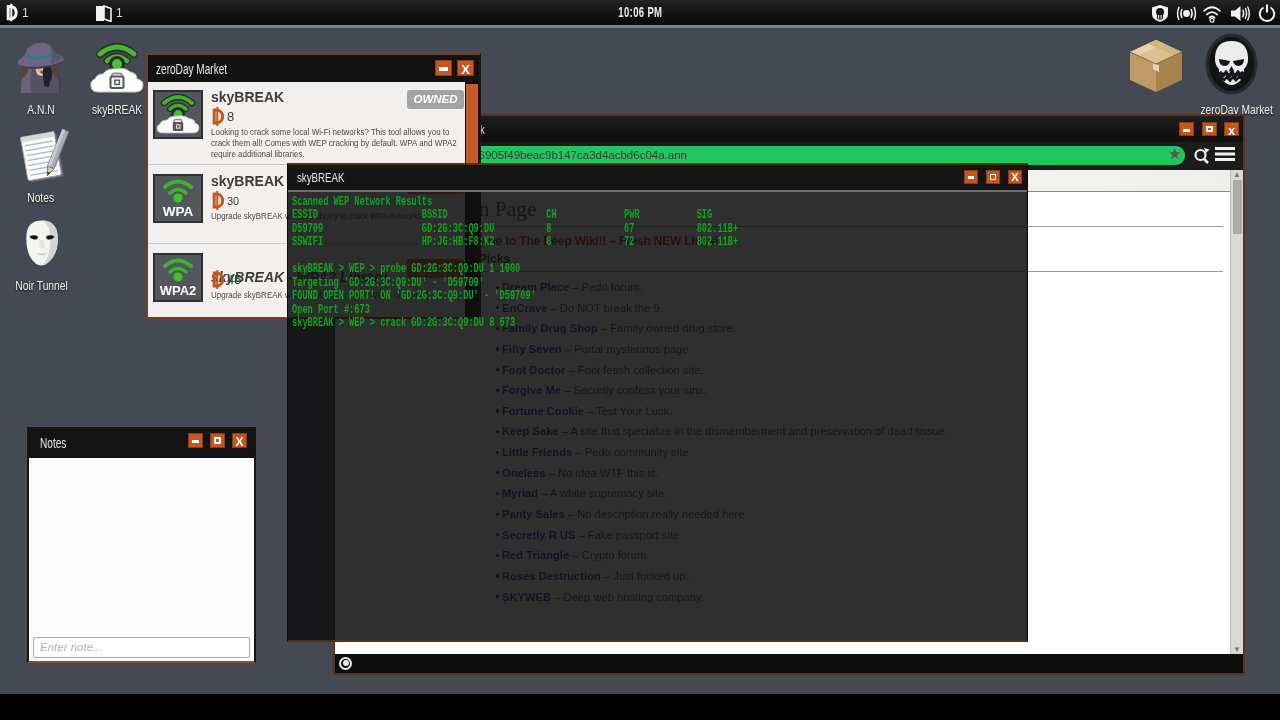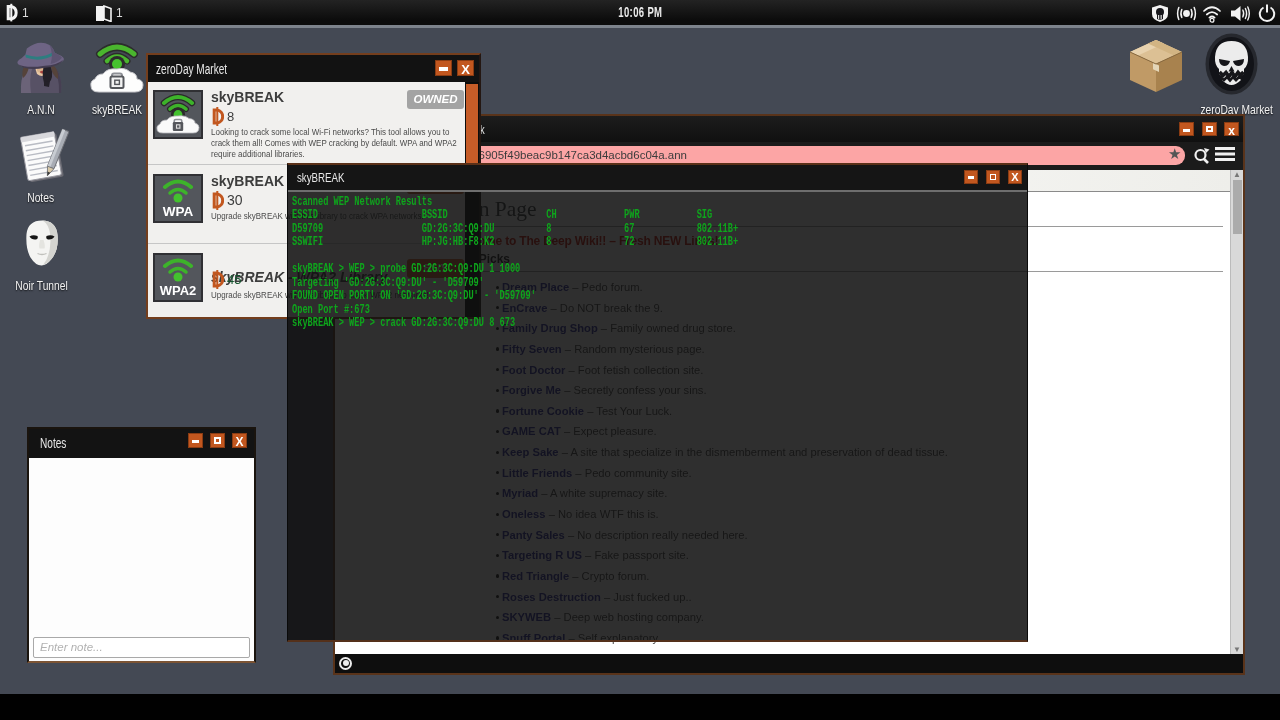--- a/index.html
+++ b/index.html
@@ -143,21 +143,21 @@
         </div>
     <div class="wbtn" style="left:867px; top:6px; width:15px; height:14px;">
           <span class="msq"></span>
         </div>
     <div class="wbtn" style="left:889px; top:6px; width:15px; height:14px;">
           <span class="mx">x</span>
         </div>
   </div>
 
   <div style="position:absolute; left:0; top:26px; width:908px; height:28px; background:#1b1b1b;">
-    <div style="position:absolute; left:6px; top:4px; width:844px; height:19px; background:#fca5a5; border-radius:9px;">
+    <div style="position:absolute; left:6px; top:4px; width:844px; height:19px; background:#22c55e; border-radius:9px;">
       <div style="position:absolute; left:137.5px; top:3px; font-size:11.5px; color:#3c3c3c; white-space:nowrap;">6905f49beac9b147ca3d4acbd6c04a.ann</div>
       <div style="position:absolute; left:827px; top:-1px; font-size:15px; color:#555;">★</div>
     </div>
     <svg class="abs" style="left:857px; top:4px;" width="20" height="20" viewBox="0 0 20 20">
       <circle cx="8.5" cy="9" r="5" fill="none" stroke="#f0f0f0" stroke-width="2.2"></circle>
       <line x1="11.5" y1="12.5" x2="16" y2="17" stroke="#f0f0f0" stroke-width="2.6"></line>
       <path d="M12 2 L17.5 3.5 L14 7 Z" fill="#f0f0f0"></path>
     </svg>
     <div style="position:absolute; left:880px; top:5px; width:20px; height:3.2px; background:#f0f0f0; box-shadow:0 5.5px 0 #f0f0f0, 0 11px 0 #f0f0f0;"></div>
   </div>
@@ -166,35 +166,33 @@
     <div style="position:absolute; left:0; top:0; width:895px; height:22px; background:linear-gradient(100deg,#f6f6f3,#eef0ec 40%,#f5f5f2 60%,#eeeeea); border-bottom:1px solid #8a8a8a;"></div>
     <div style="position:absolute; left:109px; top:27px; font-family:'Liberation Serif',serif; font-size:21.5px; color:#333639;">Main Page</div>
     <div style="position:absolute; left:109px; top:56px; width:779px; height:1px; background:#9a9a9a;"></div>
     <div style="position:absolute; left:116px; top:64px; font-size:12px; font-weight:bold; color:#c41000; letter-spacing:-0.2px;">Welcome to The Deep Wiki!! – Fresh NEW Links!!</div>
     <div style="position:absolute; left:107px; top:82px; font-size:12px; font-weight:bold; color:#1a1a1a;">Quick Picks</div>
     <div style="position:absolute; left:109px; top:101px; width:779px; height:1px; background:#9a9a9a;"></div>
     <div id="wikilist" style="position:absolute; left:167px; top:107px; width:700px;">
       <div class="li"><b>Dream Place</b> <span>– Pedo forum.</span></div>
       <div class="li"><b>EnCrave</b> <span>– Do NOT break the 9.</span></div>
       <div class="li"><b>Family Drug Shop</b> <span>– Family owned drug store.</span></div>
-      <div class="li"><b>Fifty Seven</b> <span>– Random mysterious page.</span></div>
+      <div class="li"><b>Fifty Seven</b> <span>– Portal mysterious page.</span></div>
       <div class="li"><b>Foot Doctor</b> <span>– Foot fetish collection site.</span></div>
       <div class="li"><b>Forgive Me</b> <span>– Secretly confess your sins.</span></div>
       <div class="li"><b>Fortune Cookie</b> <span>– Test Your Luck.</span></div>
-      <div class="li"><b>GAME CAT</b> <span>– Expect pleasure.</span></div>
       <div class="li"><b>Keep Sake</b> <span>– A site that specialize in the dismemberment and preservation of dead tissue.</span></div>
       <div class="li"><b>Little Friends</b> <span>– Pedo community site.</span></div>
+      <div class="li"><b>Oneless</b> <span>– No idea WTF this is.</span></div>
       <div class="li"><b>Myriad</b> <span>– A white supremacy site.</span></div>
-      <div class="li"><b>Oneless</b> <span>– No idea WTF this is.</span></div>
       <div class="li"><b>Panty Sales</b> <span>– No description really needed here.</span></div>
-      <div class="li"><b>Targeting R US</b> <span>– Fake passport site.</span></div>
+      <div class="li"><b>Secretly R US</b> <span>– Fake passport site.</span></div>
       <div class="li"><b>Red Triangle</b> <span>– Crypto forum.</span></div>
       <div class="li"><b>Roses Destruction</b> <span>– Just fucked up..</span></div>
       <div class="li"><b>SKYWEB</b> <span>– Deep web hosting company.</span></div>
-      <div class="li"><b>Snuff Portal</b> <span>– Self explanatory.</span></div>
     </div>
   </div>
 
   <div style="position:absolute; left:895px; top:54px; width:13px; height:484px; background:#d9d9d9; border-left:1px solid #bbb;">
     <div style="position:absolute; left:0; top:0; width:12px; height:9px; color:#777; font-size:8px; text-align:center; line-height:9px;">▲</div>
     <div style="position:absolute; left:1.5px; top:10px; width:9px; height:54px; background:#ababab;"></div>
     <div style="position:absolute; left:0; bottom:0; width:12px; height:9px; color:#777; font-size:8px; text-align:center; line-height:9px;">▼</div>
   </div>
 
   <div style="position:absolute; left:0; top:538px; width:908px; height:19px; background:#0e0e0e;">
@@ -252,21 +250,21 @@
           <path d="M15 17 Q23 10 31 17" stroke-width="3.5"></path>
         </g>
         <circle cx="23" cy="22" r="4.5" fill="#43c12e"></circle>
         <text x="23" y="40" font-family="Liberation Sans" font-size="13.5" font-weight="bold" fill="#fff" text-anchor="middle" transform="scale(1,1)">WPA</text>
       </svg>
     </div>
     <div class="mktitle" style="top:8px;">skyBREAK - WPA Library</div>
     <div class="mkprice" style="top:26px;"><svg width="13" height="19" viewBox="0 0 13 19" style="vertical-align:-3px;">
             <path d="M3.2 3 L6.2 3 A6.6 6.6 0 0 1 6.2 16 L3.2 16 Z" fill="none" stroke="#c2571f" stroke-width="3"></path>
             <rect x="5.3" y="0" width="2" height="19" fill="#c2571f"></rect>
-          </svg><span style="font-size:14px; color:#3d3d3d; vertical-align:2px; margin-left:3px;">30</span></div>
+          </svg><span style="font-size:11px; color:#3d3d3d; vertical-align:2px; margin-left:3px;">30</span></div>
     <div class="mkdesc" style="top:45px;">Upgrade skyBREAK with this library to crack WPA networks!</div>
     <div style="position:absolute; left:259px; top:10px; width:57px; height:19px; background:#cf5e26; border-radius:3px; color:#fff; font-style:italic; font-weight:bold; font-size:11.5px; text-align:center; line-height:19px;">BUY</div>
     <div style="position:absolute; left:0; bottom:0; width:317px; height:1px; background:#c6c6c6;"></div>
   </div>
 
   <div style="position:absolute; left:0; top:189px; width:317px; height:73px;">
     <div class="mkicon" style="left:5px; top:9px;">
       <svg width="46" height="45" viewBox="0 0 46 45">
         <g fill="none" stroke="#3db32a" stroke-linecap="round">
           <path d="M10 11 Q23 0 36 11" stroke-width="4"></path>

